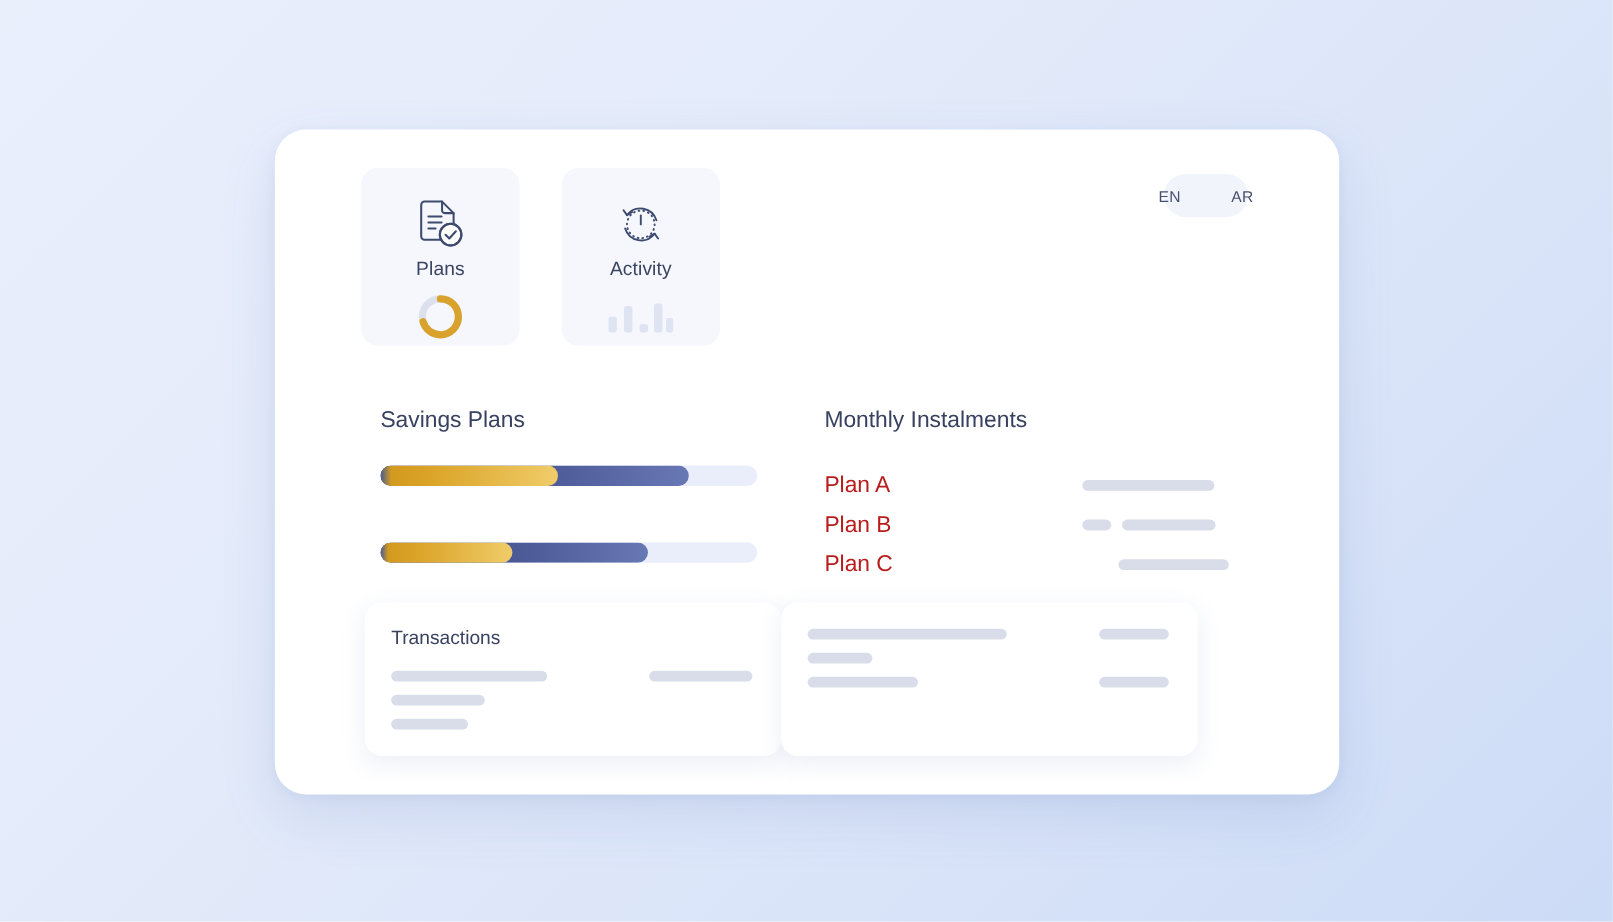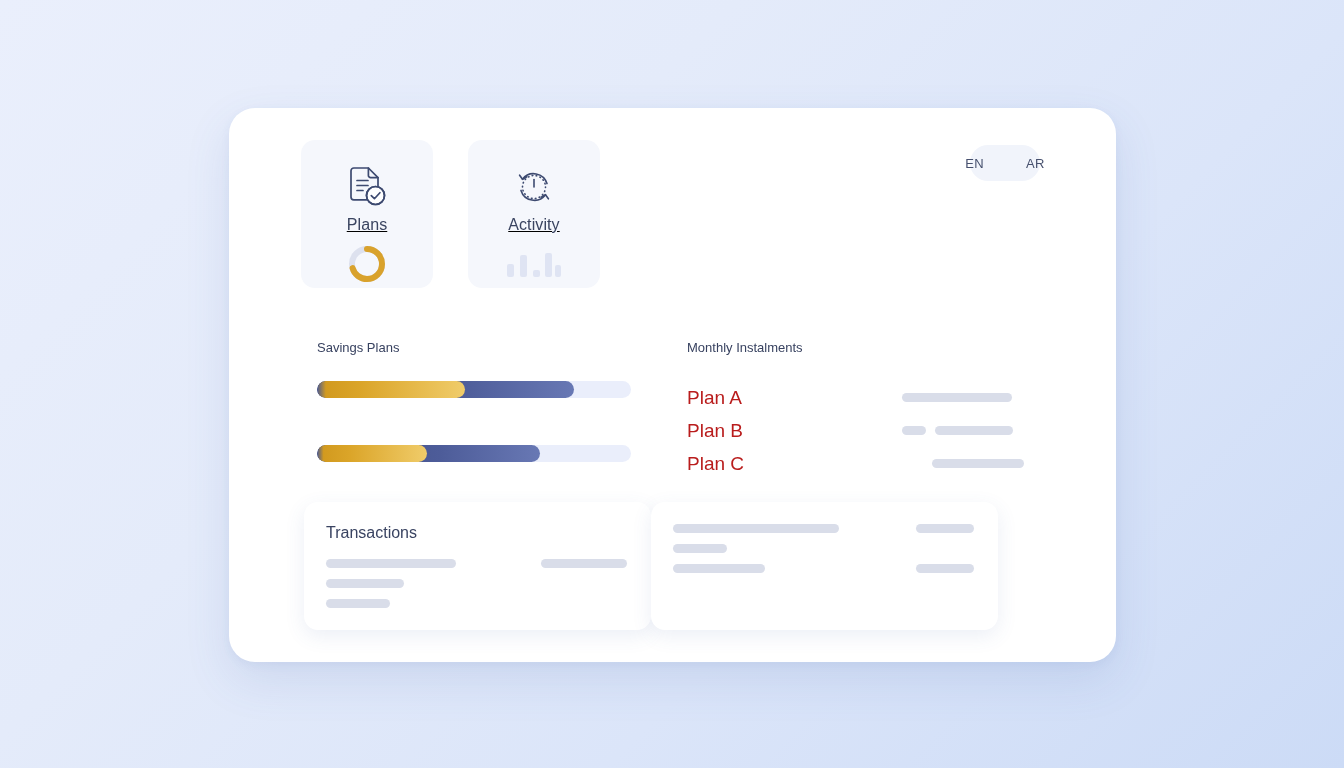--- a/index.html
+++ b/index.html
@@ -43,21 +43,21 @@
     width: 132px;
     height: 148px;
     border-radius: 14px;
     background: #f3f5fc;
     display: flex;
     flex-direction: column;
     align-items: center;
     cursor: pointer;
   }
 
-  .nav-card.tinted { background: #f5f7fc; text-decoration: underline; }
+  .nav-card.tinted { background: #f5f7fc; }
 
   .nav-card .active-bar {
     position: absolute;
     top: -4px;
     left: 50%;
     transform: translateX(-50%);
     width: 86px;
     height: 5px;
     border-radius: 3px;
     background: #4a5a96;
@@ -119,21 +119,21 @@
     left: 0;
     top: 232px;
     width: 100%;
     display: flex;
   }
 
   .col-left  { width: 375px; padding-left: 88px; }
   .col-right { width: 420px; padding-left: 83px; }
 
   .section-title {
-    font-size: 13px;
+    font-size: 19px;
     color: #384260;
     margin-bottom: 26px;
   }
 
   
   .sbar-track {
     position: relative;
     width: 314px;
     height: 17px;
     border-radius: 9px;

